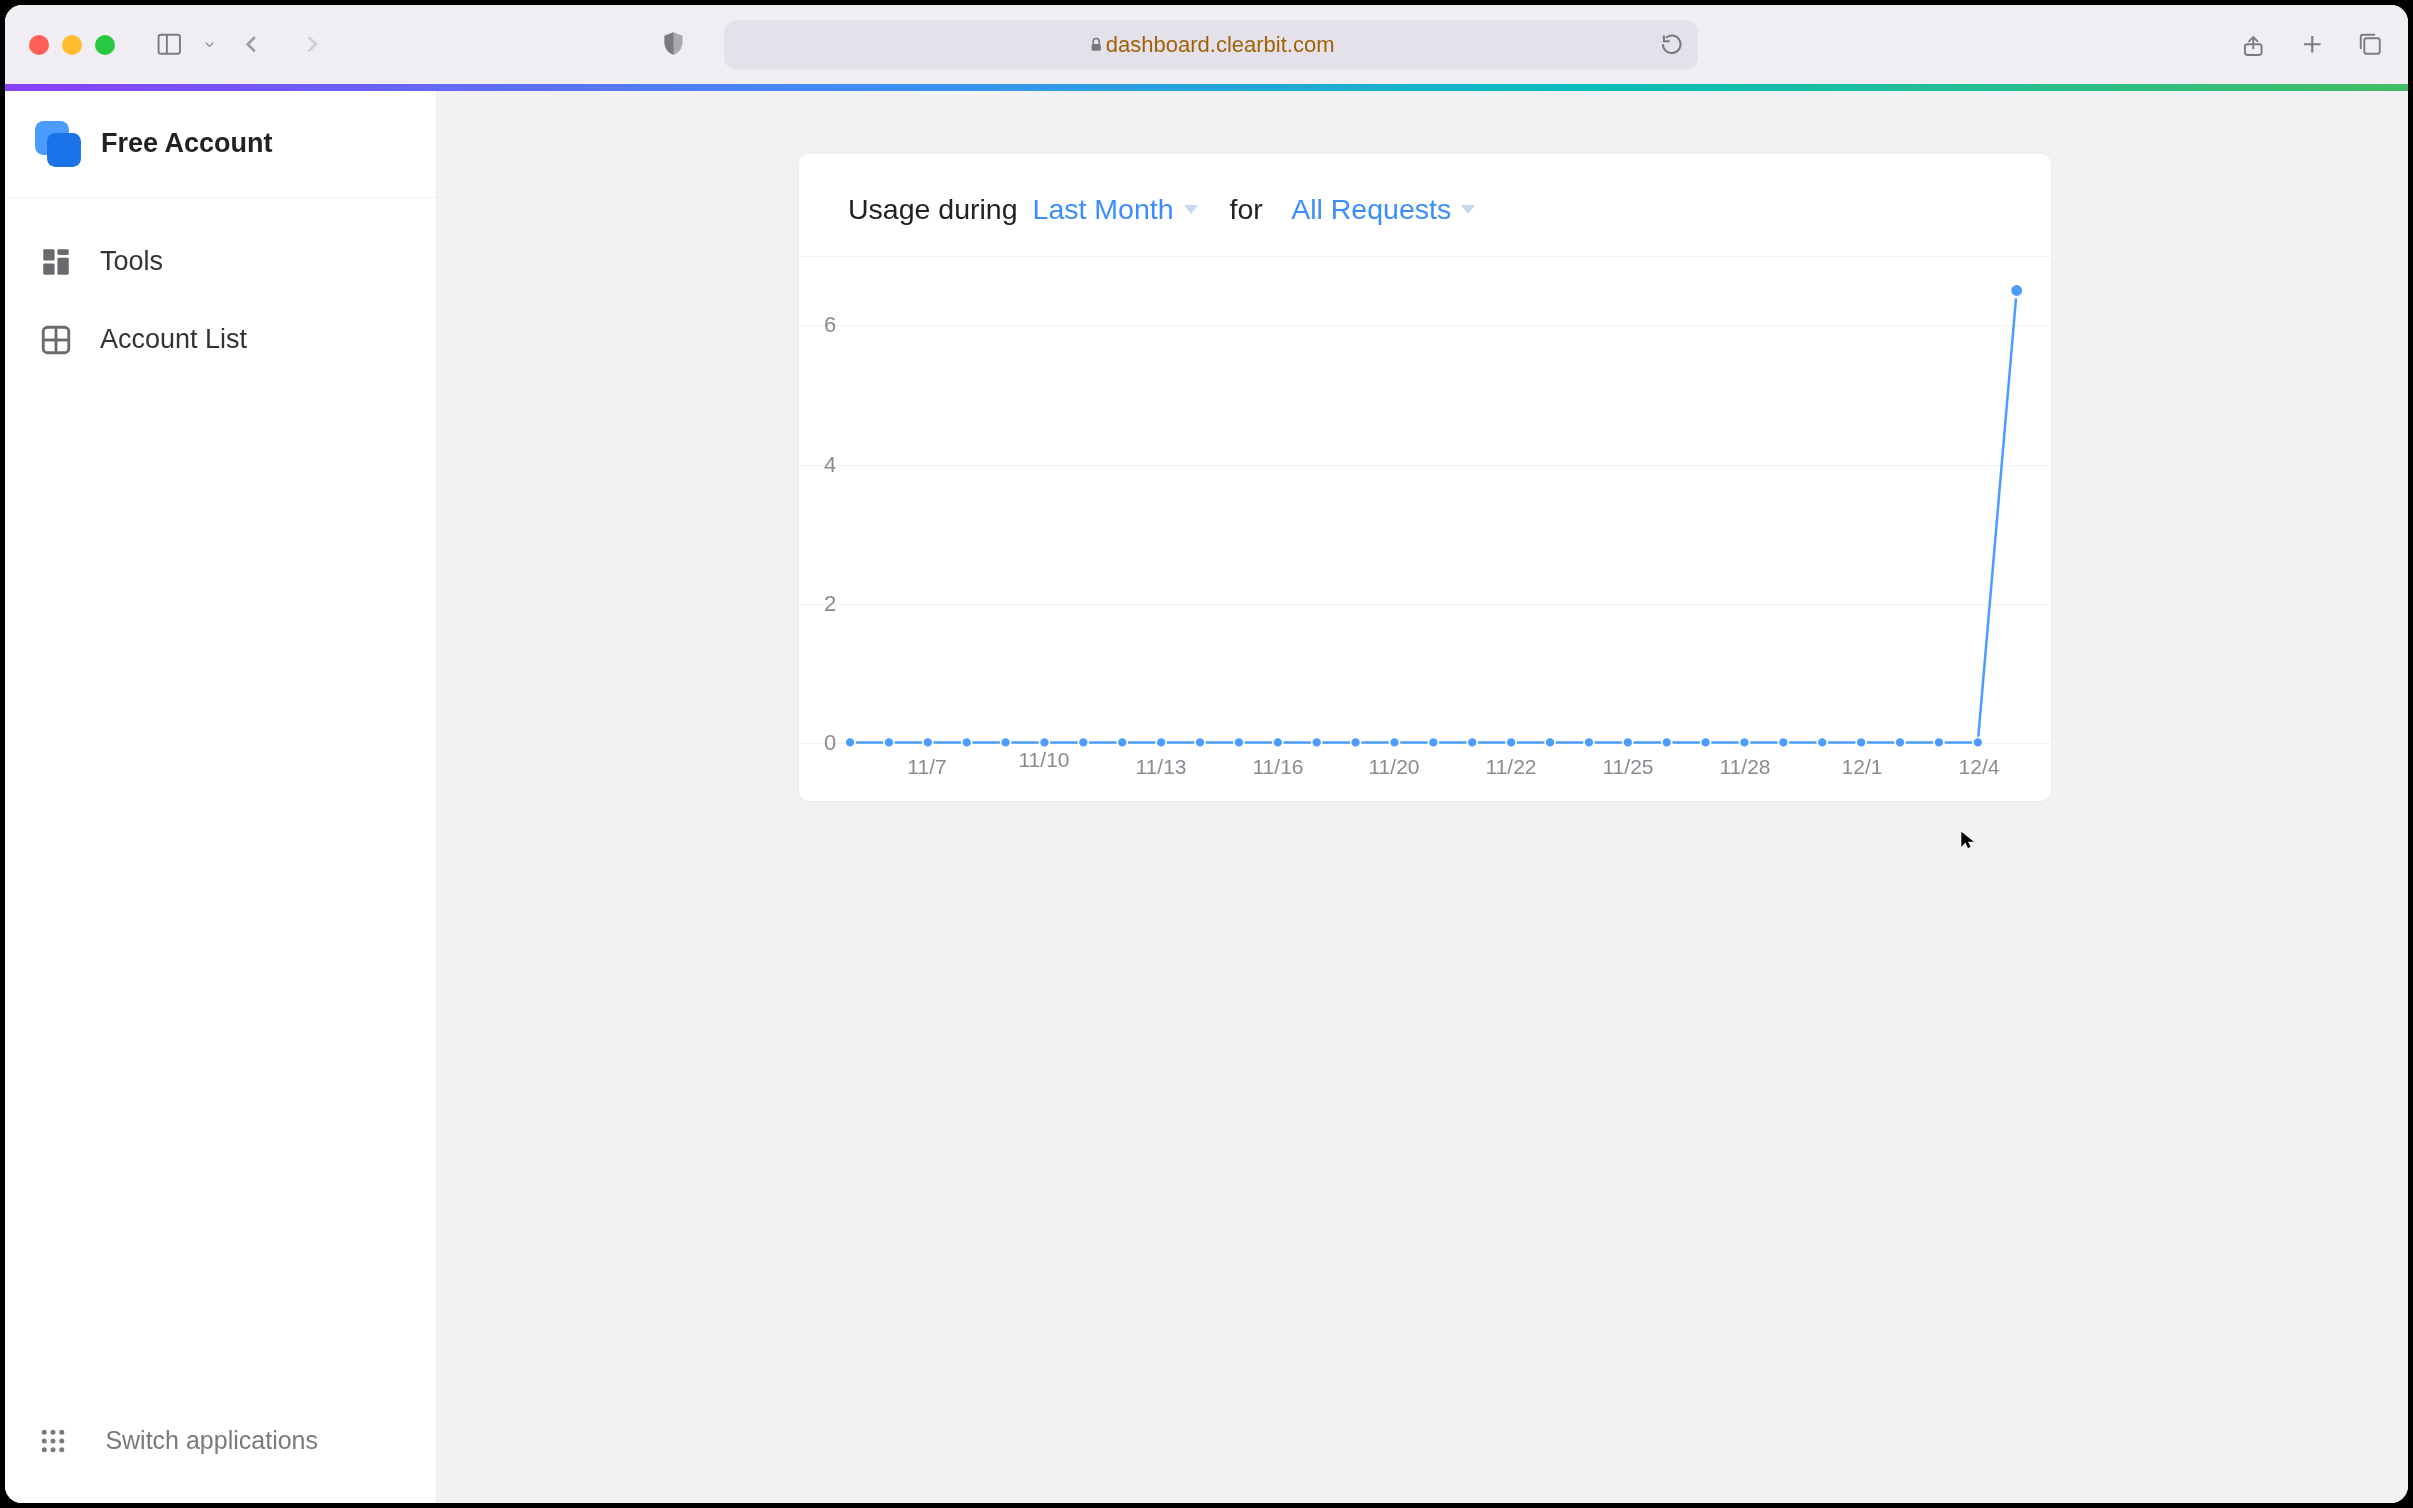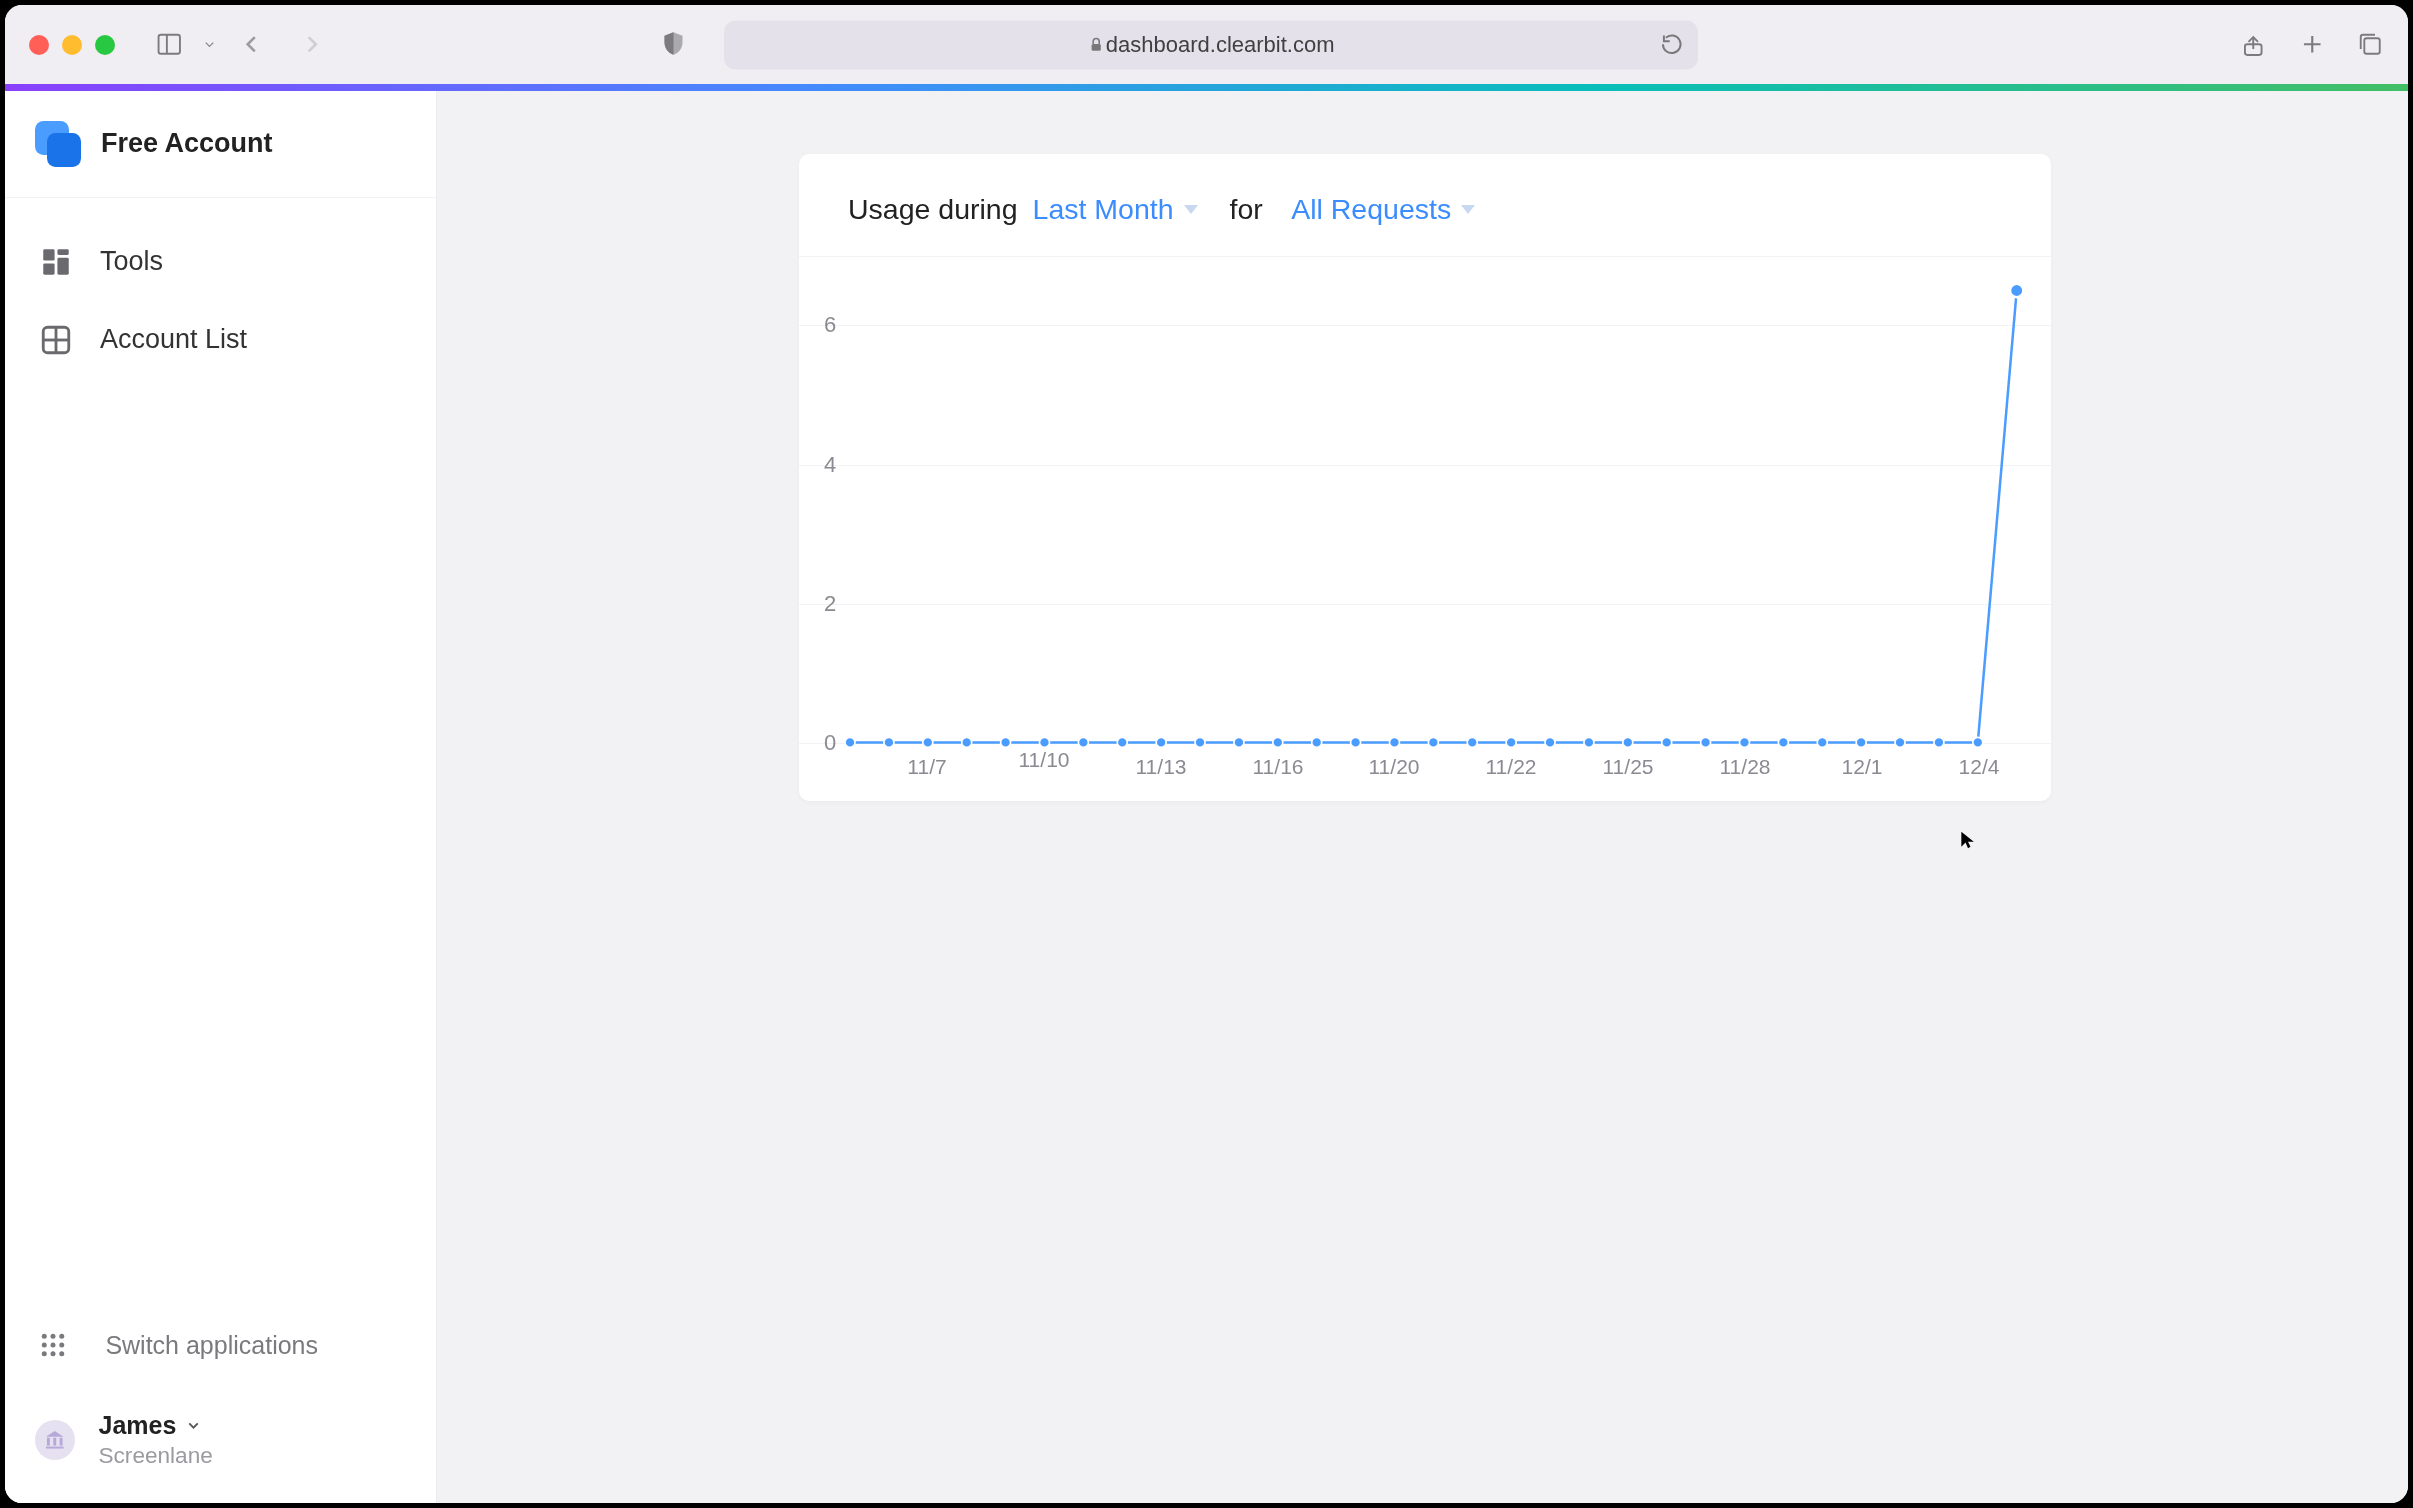--- a/index.html
+++ b/index.html
@@ -12,21 +12,21 @@
     .tl-min { background: #febc2e; }
     .tl-max { background: #28c840; }
     .tb-group { display: flex; align-items: center; gap: 18.4px; margin-left: 40px; }
     .tb-icon { width: 28.5px; height: 28.5px; color: #7b7b7e; display: flex; align-items: center; justify-content: center; }
     .tb-icon svg { width: 28.5px; height: 28.5px; }
     .chevron-small { width: 15px; height: 15px; color: #888; }
     .nav-arrows { display: flex; gap: 32px; margin-left: 20px; }
     .nav-arrow { color: #9c9c9e; }
     .nav-arrow.disabled { color: #cfcfd2; }
     .shield-wrap { position: absolute; left: 655px; top: 50%; transform: translateY(-50%); color: #7b7b7e; }
-    .addressbar { position: absolute; left: 719px; width: 974px; height: 49px; top: 50%; transform: translateY(-50%); background: #e4e1ea; border-radius: 11.7px; display: flex; align-items: center; justify-content: center; color: #404040; font-size: 22px; }
+    .addressbar { position: absolute; left: 719px; width: 974px; height: 49px; top: 50%; transform: translateY(-50%); background: #e4e1ea; border-radius: 11.7px; display: flex; align-items: center; justify-content: center; color: #a16207; font-size: 22px; }
     .addressbar .lock { width: 18.4px; height: 18.4px; color: #78787a; }
     .addressbar .reload { position: absolute; right: 15px; color: #78787a; }
     .tb-right { position: absolute; right: 23.5px; display: flex; gap: 30px; }
     .gradient-strip { height: 6.7px; background: linear-gradient(90deg, #8a3ffc 0%, #4589ff 33%, #08bdba 66%, #42be65 100%); }
     .content { flex: 1; display: flex; background: #f2f2f4; }
     .sidebar { width: 432px; background: #fff; display: flex; flex-direction: column; border-right: 0.8px solid #ececef; }
     .account { display: flex; align-items: center; gap: 20px; padding: 30px 30px; border-bottom: 0.8px solid #f2f2f4; }
     .logo-sq { width: 46px; height: 46px; position: relative; }
     .logo-sq .back-sq { position: absolute; top: 0; left: 0; width: 34px; height: 34px; background: #4b9cff; border-radius: 8.4px; }
     .logo-sq .front-sq { position: absolute; bottom: 0; right: 0; width: 34px; height: 34px; background: #1a73e8; border-radius: 8.4px; }
@@ -156,40 +156,20 @@
               <circle cx="12" cy="5" r="2"></circle>
               <circle cx="19" cy="5" r="2"></circle>
               <circle cx="5" cy="12" r="2"></circle>
               <circle cx="12" cy="12" r="2"></circle>
               <circle cx="19" cy="12" r="2"></circle>
               <circle cx="5" cy="19" r="2"></circle>
               <circle cx="12" cy="19" r="2"></circle>
               <circle cx="19" cy="19" r="2"></circle>
             </svg>
           <span>Switch applications</span>
-        </div>
-        <div class="user-row">
-          <div class="avatar">
-            <svg viewBox="0 0 24 24" fill="currentColor">
-                <path d="M3 9 L12 3 L21 9 Z"></path>
-                <rect x="4" y="10" width="3" height="8"></rect>
-                <rect x="10.5" y="10" width="3" height="8"></rect>
-                <rect x="17" y="10" width="3" height="8"></rect>
-                <rect x="3" y="19" width="18" height="2"></rect>
-              </svg>
-          </div>
-          <div class="user-texts">
-            <div class="uname">
-              <span>James</span>
-              <svg width="17" height="17" viewBox="0 0 24 24" fill="none" stroke="#555" stroke-width="2.5">
-                  <polyline points="6 9 12 15 18 9"></polyline>
-                </svg>
-            </div>
-            <div class="ucomp">Screenlane</div>
-          </div>
         </div>
       </div>
     </div>
 
     <div class="main">
       <div class="card">
         <div class="card-header">
           <span>Usage during</span>
           <span class="dropdown-text">
             <span>Last Month</span>

